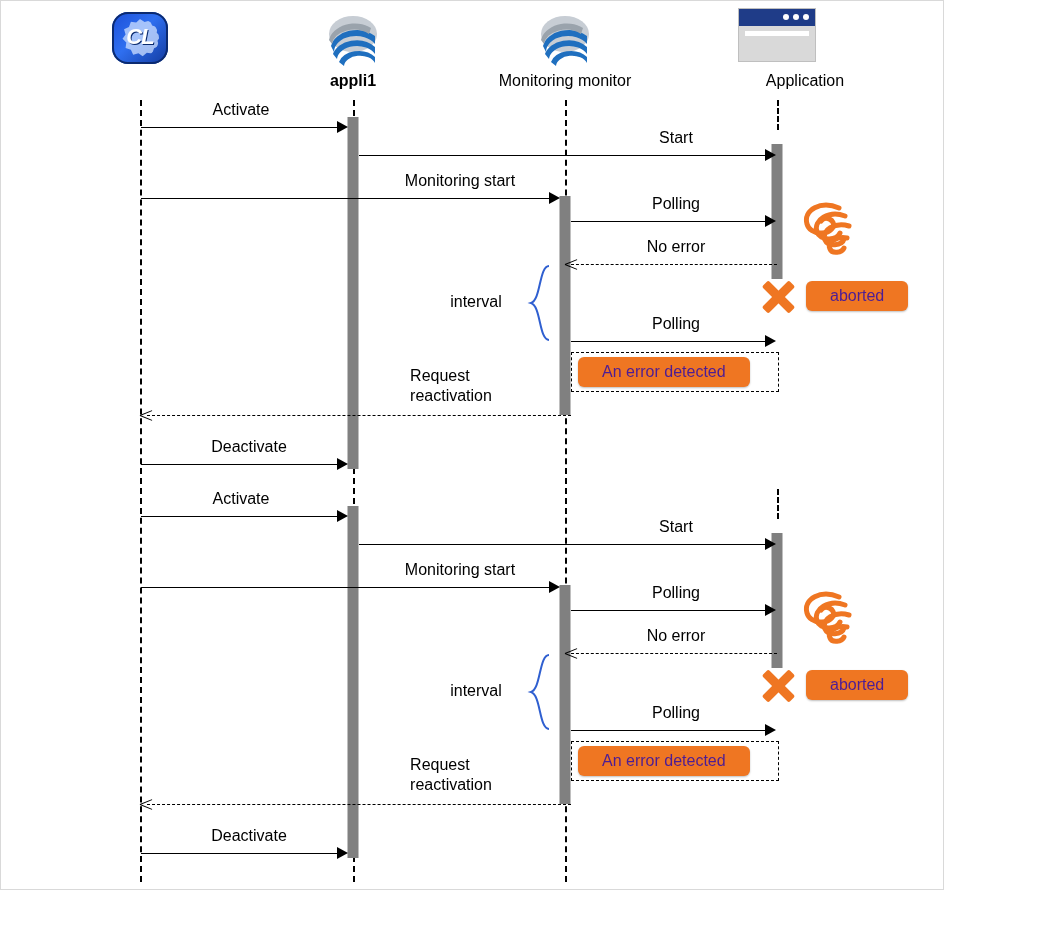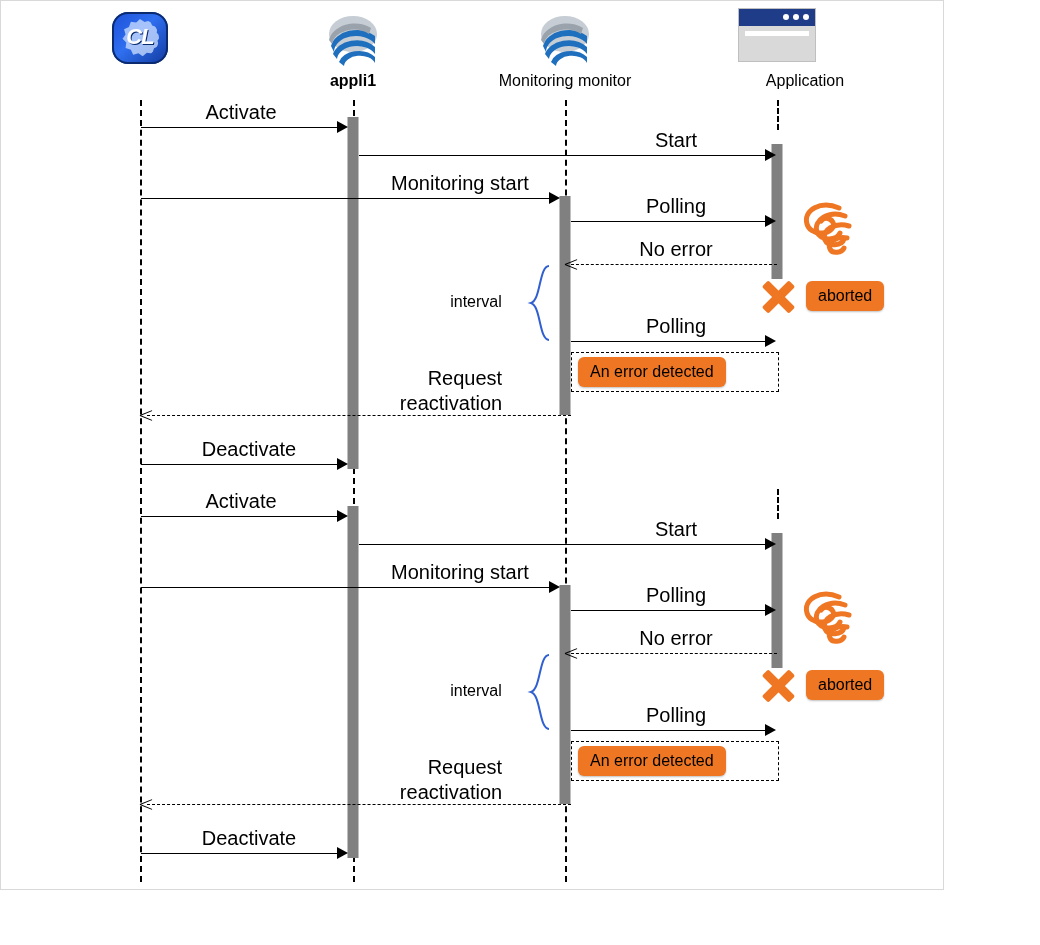--- a/index.html
+++ b/index.html
@@ -147,49 +147,49 @@
     left: 0; top: 6px;
     width: 13px; height: 0;
     border-top: 1.5px solid #000;
     transform-origin: left center;
   }
   .arrowhead.open-left::before { transform: rotate(-22deg); }
   .arrowhead.open-left::after  { transform: rotate(22deg); }
 
   .msg-label {
     position: absolute;
-    font-size: 20px;
-    color: #000;
-    white-space: nowrap;
-    transform: translateX(-50%);
-    text-align: right;
-    line-height: 1.25;
-  }
-
-  
-  .brace {
-    position: absolute;
-    color: #2f5fd0;
-  }
-  .interval-label {
-    position: absolute;
     font-size: 16px;
     color: #000;
     white-space: nowrap;
     transform: translateX(-50%);
+    text-align: left;
+    line-height: 1.25;
+  }
+
+  
+  .brace {
+    position: absolute;
+    color: #2f5fd0;
+  }
+  .interval-label {
+    position: absolute;
+    font-size: 16px;
+    color: #000;
+    white-space: nowrap;
+    transform: translateX(-50%);
   }
 
   
   .badge {
     position: absolute;
     background: #ef7622;
-    color: #000000;
+    color: #4c1d95;
     font-size: 16px;
     border-radius: 6px;
-    padding: 6px 12px;
+    padding: 6px 24px;
     white-space: nowrap;
     box-shadow: 0 1px 2px rgba(0,0,0,.25);
   }
   .errbox {
     position: absolute;
     border: 1.5px dashed #000;
     box-sizing: border-box;
   }
   .xmark {
     position: absolute;

